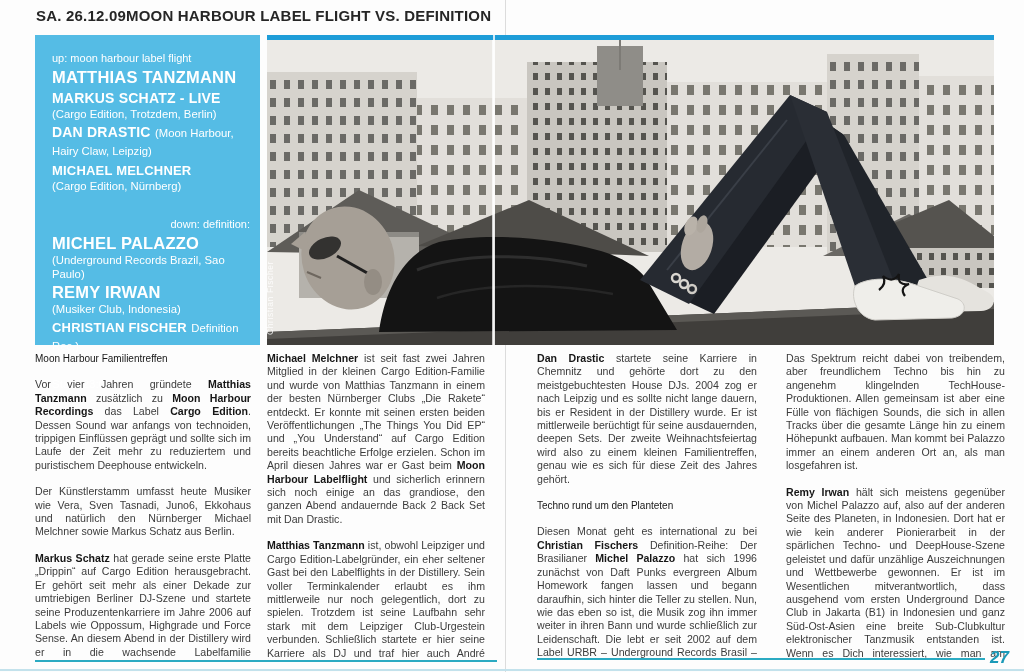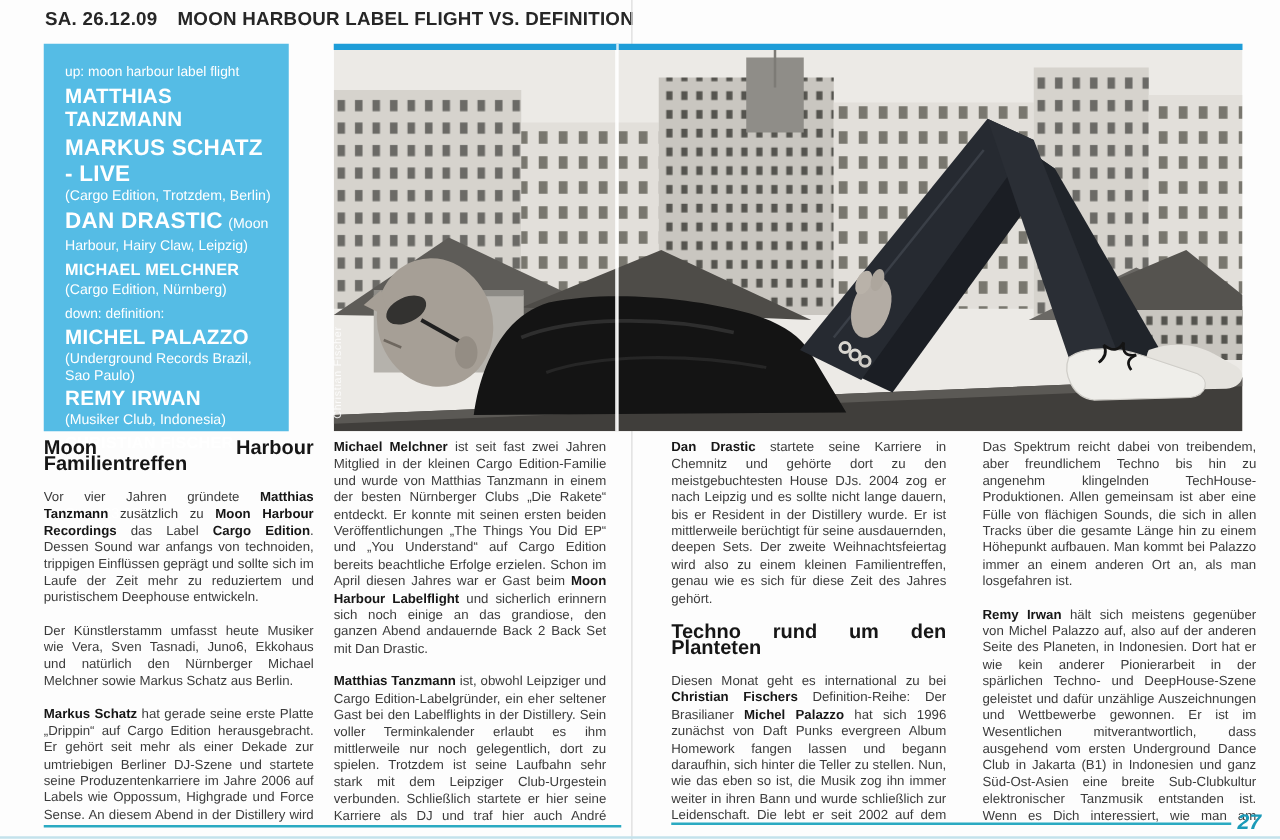--- a/index.html
+++ b/index.html
@@ -2,50 +2,50 @@
 <html><head>
 <meta charset="utf-8">
 <style>
   html,body{margin:0;padding:0;background:#ffffff;}
   #page{
     position:relative;width:1024px;height:672px;background:#fdfdfd;overflow:hidden;
     font-family:"Liberation Sans",sans-serif;
     --accent:#55BCE5;--photobar:#1E9DD8;--teal:#2BAAC2;--tealnum:#1B9AB8;
   }
   
-  .header{position:absolute;left:36px;top:7px;display:flex;gap:16px;
+  .header{position:absolute;left:36px;top:7px;display:flex;
     font-weight:bold;font-size:15px;color:#262626;letter-spacing:.2px;}
   
   .fold-gray{position:absolute;left:505px;top:0;width:1px;height:672px;background:#dcdcdc;}
   .fold-white{position:absolute;left:493px;top:35px;width:2px;height:310px;background:rgba(255,255,255,.8);z-index:5;}
   .bottom-edge{position:absolute;left:0;top:669px;width:1024px;height:2px;background:#c3e2ec;}
   
-  .lineup{position:absolute;left:35px;top:35px;width:196px;height:310px;background:var(--accent);
+  .lineup{position:absolute;left:35px;top:35px;width:225px;height:310px;background:var(--accent);
     color:#fff;box-sizing:border-box;padding:17px 10px 0 17px;}
   .lineup-label{font-size:11px;line-height:1.2;margin-bottom:3px;}
   .act{line-height:1.12;margin-bottom:2px;}
   .act-name{font-weight:bold;letter-spacing:.2px;}
   .act.lg .act-name{font-size:16.5px;}
-  .act.md .act-name{font-size:18px;}
+  .act.md .act-name{font-size:14px;}
   .act.sm .act-name{font-size:13px;}
   .act-detail{font-size:11.3px;font-weight:normal;line-height:1.25;}
-  .lineup-down{margin-top:6px;}
+  .lineup-down{margin-top:25px;text-align:right;}
   .start-time{font-size:11.5px;margin-top:24px;}
   
   .photo{position:absolute;left:267px;top:35px;width:727px;height:310px;}
   .photo-bar{height:5px;background:var(--photobar);}
   .photo svg{display:block;}
   .photo-credit{position:absolute;left:8px;bottom:10px;transform:rotate(-90deg);
     transform-origin:left bottom;color:rgba(255,255,255,.85);font-size:8.5px;letter-spacing:.6px;white-space:nowrap;}
   
   .col{position:absolute;top:352px;height:307px;overflow:hidden;text-align:justify;
     font-size:10.6px;line-height:13.4px;color:#3b3b3b;}
   .col b{color:#161616;}
   .body-p{margin:0 0 13px 0;}
-  .col-heading{font-weight:bold;font-size:16px;color:#161616;margin:0 0 13px 0;}
+  .col-heading{font-weight:normal;font-size:10px;color:#161616;margin:0 0 13px 0;}
   .col-heading:not(:first-child){margin-top:12px;}
   #col1{left:35px;width:216px;}
   #col2{left:267px;width:218px;}
   #col3{left:537px;width:220px;}
   #col4{left:786px;width:219px;}
   
   .rule-left{position:absolute;left:35px;top:660px;width:462px;height:2px;background:var(--teal);}
   .rule-right{position:absolute;left:537px;top:658px;width:448px;height:2px;background:var(--teal);}
   .page-num{position:absolute;left:990px;top:648px;font-weight:bold;font-style:italic;
     font-size:17px;color:var(--tealnum);}

